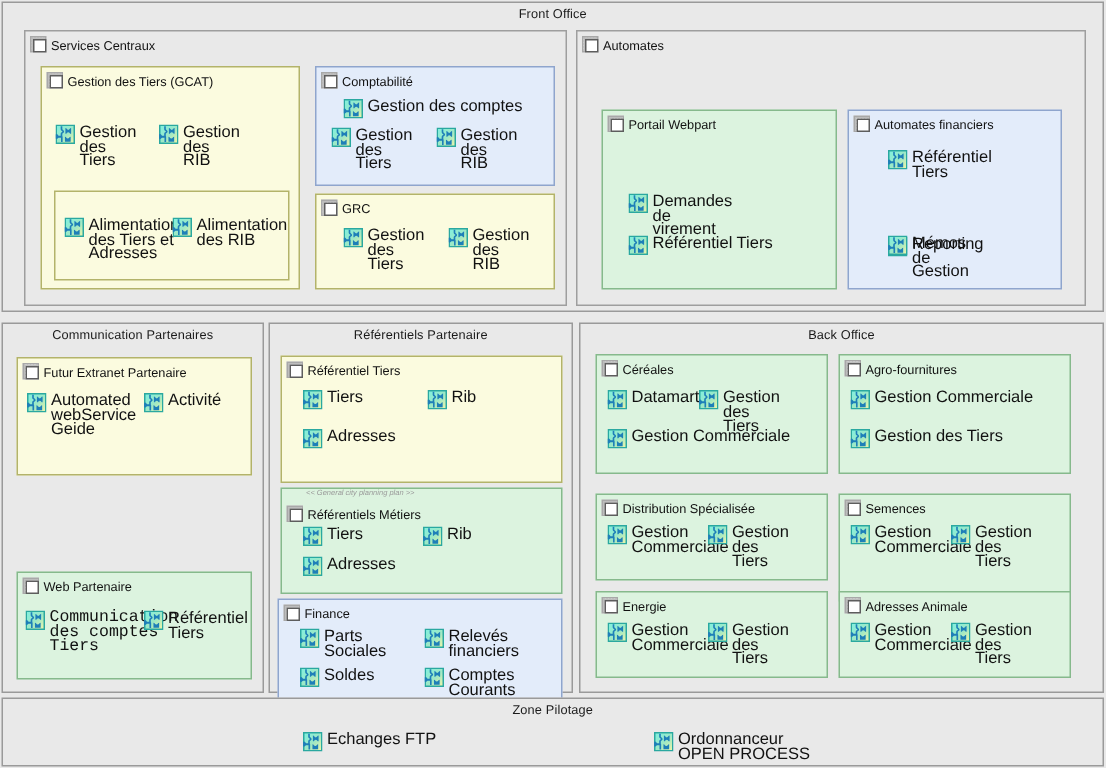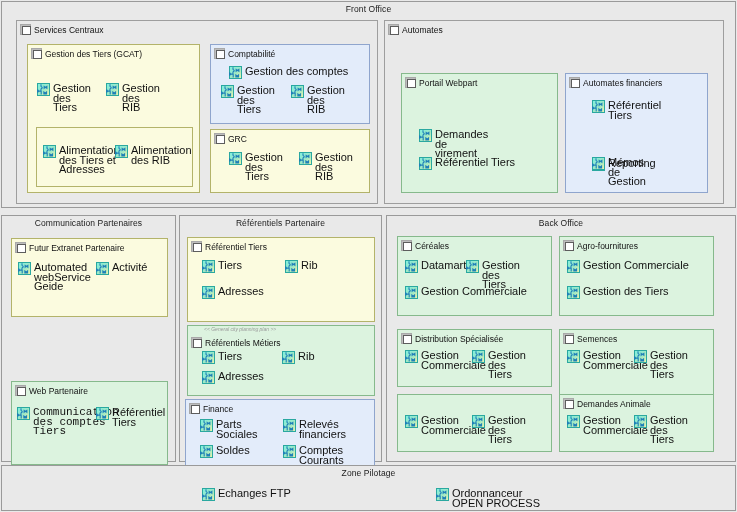--- a/index.html
+++ b/index.html
@@ -306,21 +306,21 @@
         <span class="comp-label">Automated webService Geide</span>
       </div>
       <div class="comp" style="left:84px;top:23px;width:58px;">
         <svg class="comp-icon">
             <use href="#comp-sym"></use>
           </svg>
         <span class="comp-label nowrap">Activité</span>
       </div>
     </div>
 
-    <div class="pkg green" style="left:9px;top:165px;width:157px;height:84px;">
+    <div class="pkg green" style="left:9px;top:165px;width:157px;height:72px;">
       <div class="pkg-head">
         <span class="pkg-icon">
           <span class="tab"></span>
             <span class="body"></span>
         </span>
         <span class="pkg-label">Web Partenaire</span>
       </div>
       <div class="comp" style="left:5px;top:25px;width:72px;font-family:Liberation Mono, monospace;">
         <svg class="comp-icon">
             <use href="#comp-sym"></use>
@@ -522,41 +522,48 @@
       </div>
       <div class="comp" style="left:74px;top:20px;width:58px;">
         <svg class="comp-icon">
             <use href="#comp-sym"></use>
           </svg>
         <span class="comp-label">Gestion des Tiers</span>
       </div>
     </div>
 
     <div class="pkg green" style="left:10px;top:178px;width:155px;height:58px;">
+      <div class="pkg-head">
+        <span class="pkg-icon">
+          <span class="tab"></span>
+            <span class="body"></span>
+        </span>
+        <span class="pkg-label">Energie</span>
+      </div>
       <div class="comp" style="left:7px;top:20px;width:60px;">
         <svg class="comp-icon">
             <use href="#comp-sym"></use>
           </svg>
         <span class="comp-label">Gestion Commerciale</span>
       </div>
       <div class="comp" style="left:74px;top:20px;width:58px;">
         <svg class="comp-icon">
             <use href="#comp-sym"></use>
           </svg>
         <span class="comp-label">Gestion des Tiers</span>
       </div>
     </div>
 
     <div class="pkg green" style="left:172px;top:178px;width:155px;height:58px;">
       <div class="pkg-head">
         <span class="pkg-icon">
           <span class="tab"></span>
             <span class="body"></span>
         </span>
-        <span class="pkg-label">Demandes Animale</span>
+        <span class="pkg-label">Adresses Animale</span>
       </div>
       <div class="comp" style="left:7px;top:20px;width:60px;">
         <svg class="comp-icon">
             <use href="#comp-sym"></use>
           </svg>
         <span class="comp-label">Gestion Commerciale</span>
       </div>
       <div class="comp" style="left:74px;top:20px;width:58px;">
         <svg class="comp-icon">
             <use href="#comp-sym"></use>

